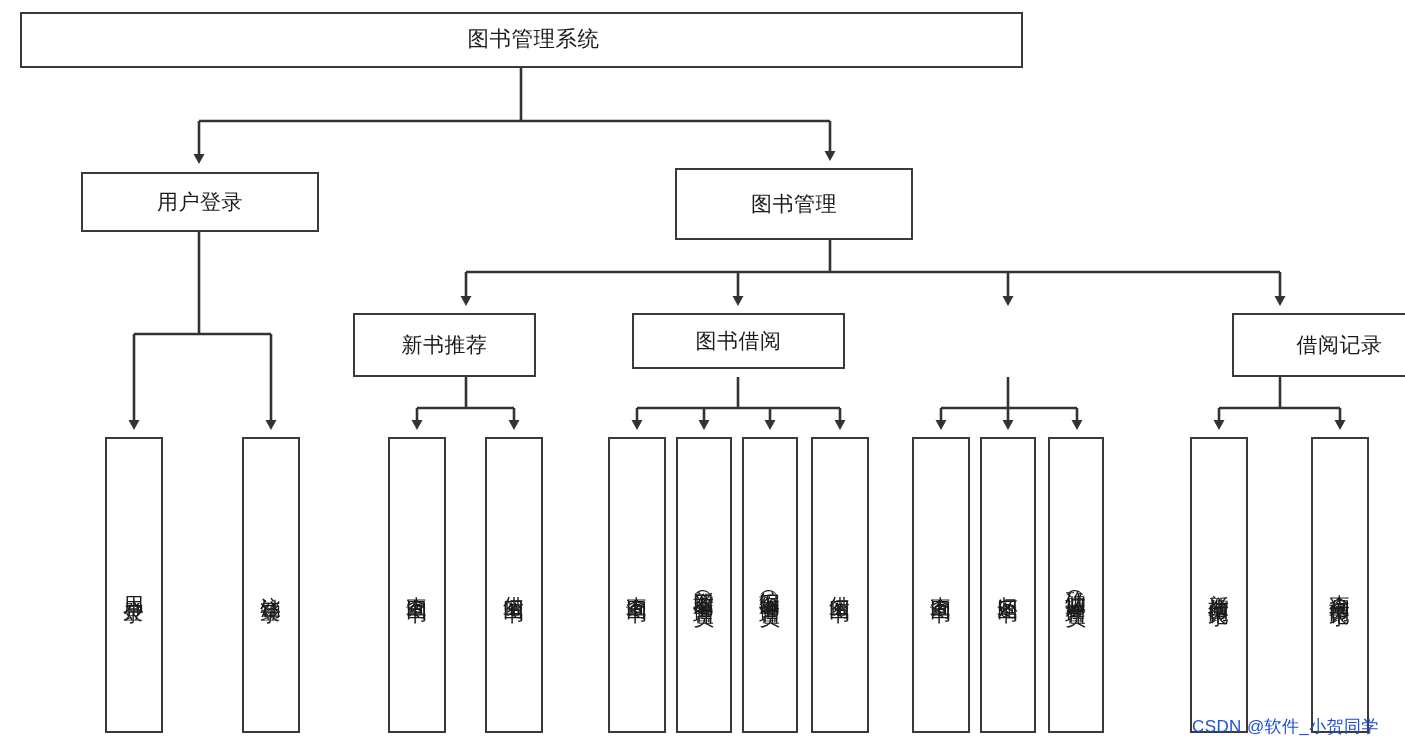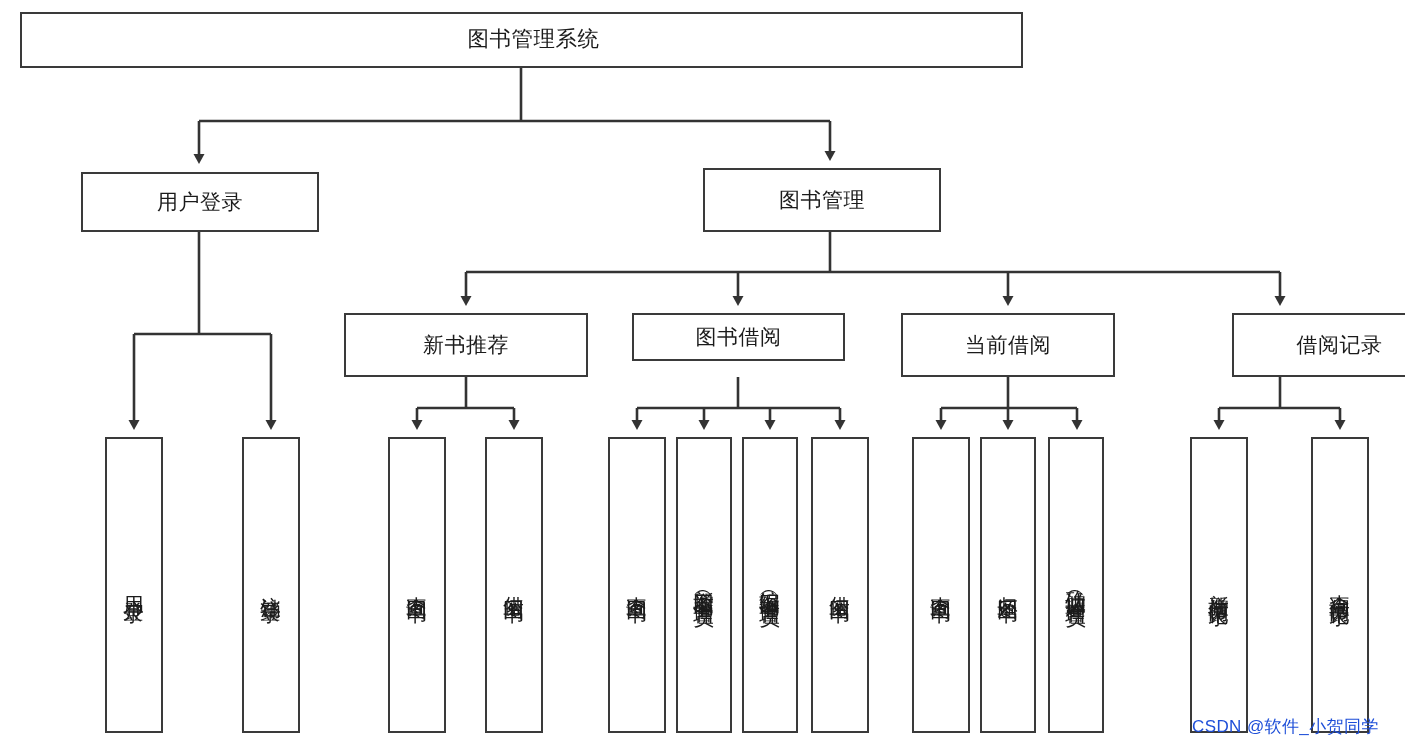--- a/index.html
+++ b/index.html
@@ -134,32 +134,29 @@
     </g>
   </svg>
 
   <div class="node node-h node-root" style="left:20px; top:12px; width:1003px; height:56px;padding-left:24px;">
     <span class="lbl">图书管理系统</span>
   </div>
 
   <div class="node node-h" style="left:81px; top:172px; width:238px; height:60px;">
     <span class="lbl">用户登录</span>
   </div>
-  <div class="node node-h" style="left:703px; top:168px; width:238px; height:64px;">
+  <div class="node node-h" style="left:675px; top:168px; width:238px; height:72px;">
     <span class="lbl">图书管理</span>
   </div>
 
-  <div class="node node-h" style="left:344px; top:313px; width:244px; height:64px;">
+  <div class="node node-h" style="left:353px; top:313px; width:183px; height:64px;">
     <span class="lbl">新书推荐</span>
   </div>
-  <div class="node node-h" style="left:632px; top:313px; width:213px; height:48px;">
+  <div class="node node-h" style="left:632px; top:313px; width:213px; height:56px;">
     <span class="lbl">图书借阅</span>
-  </div>
-  <div class="node node-h" style="left:901px; top:313px; width:214px; height:64px;">
-    <span class="lbl">当前借阅</span>
   </div>
   <div class="node node-h" style="left:1232px; top:313px; width:215px; height:64px;">
     <span class="lbl">借阅记录</span>
   </div>
 
   <div class="node node-v" style="left:105px; top:437px; width:58px; height:296px;">
     <span class="lbl">用户登录</span>
   </div>
   <div class="node node-v" style="left:242px; top:437px; width:58px; height:296px;">
     <span class="lbl">注销登录</span>

